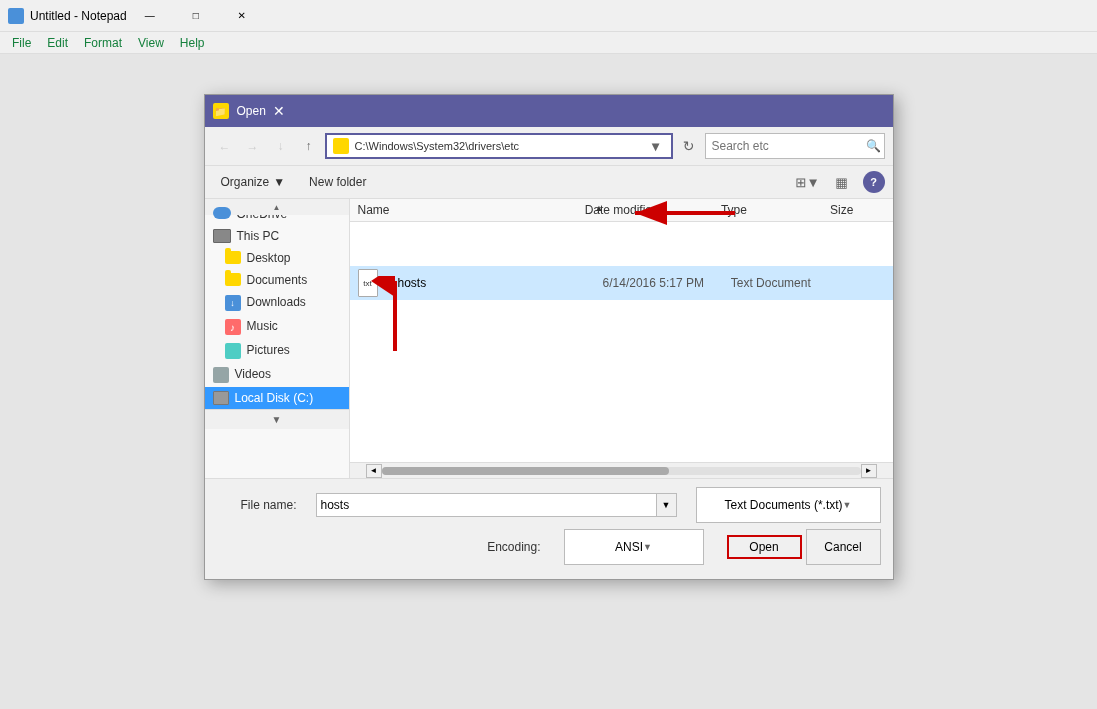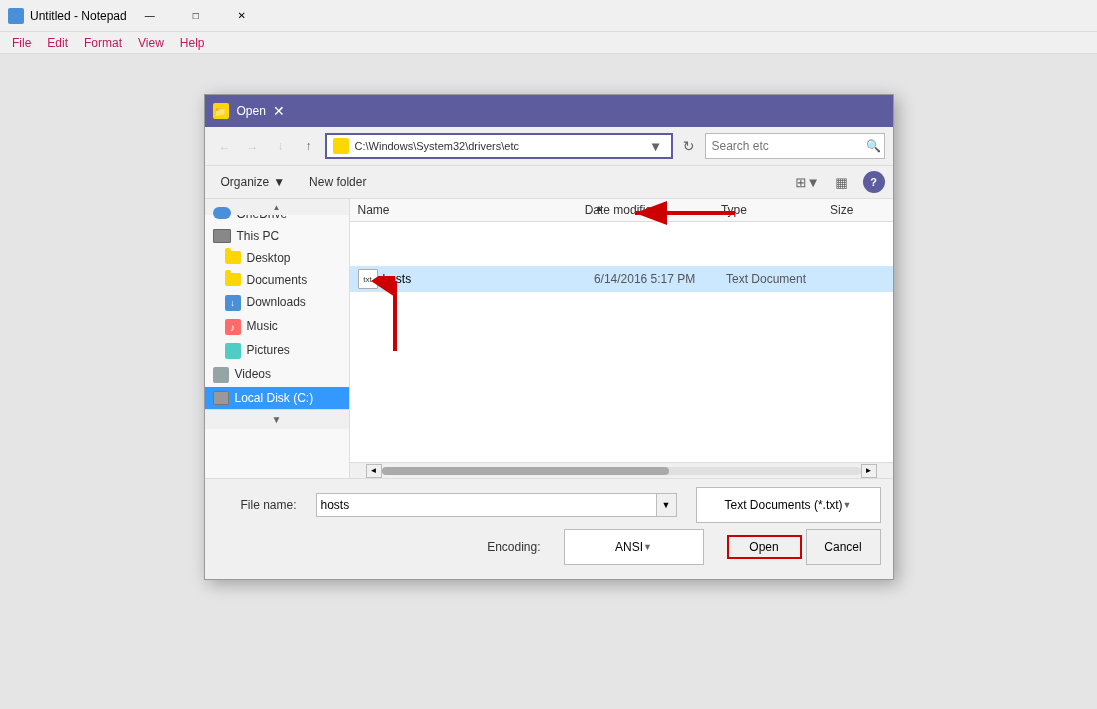--- a/index.html
+++ b/index.html
@@ -50,21 +50,21 @@
       height: 22px;
       background: #f0f0f0;
       display: flex;
       align-items: center;
       padding: 0 4px;
       border-bottom: 1px solid #ddd;
     }
     .menubar-item {
       padding: 2px 8px;
       font-size: 12px;
-      color: #be185d;
+      color: #15803d;
       cursor: pointer;
     }
 
     
     .notepad-content {
       width: 100%;
       height: calc(709px - 54px);
       background: white;
       position: relative;
     }
@@ -412,22 +412,22 @@
       display: flex;
       align-items: center;
       padding: 3px 8px;
       cursor: pointer;
       font-size: 12px;
     }
     .file-item.selected { background: #cce8ff; }
 
     .file-icon {
       width: 20px;
-      height: 20px;
-      margin-right: 5px;
+      height: 28px;
+      margin-right: 20px;
       flex-shrink: 0;
       background: #ddd;
       border-radius: 1px;
       display: flex;
       align-items: center;
       justify-content: center;
       font-size: 9px;
       color: #555;
       border: 1px solid #bbb;
     }

